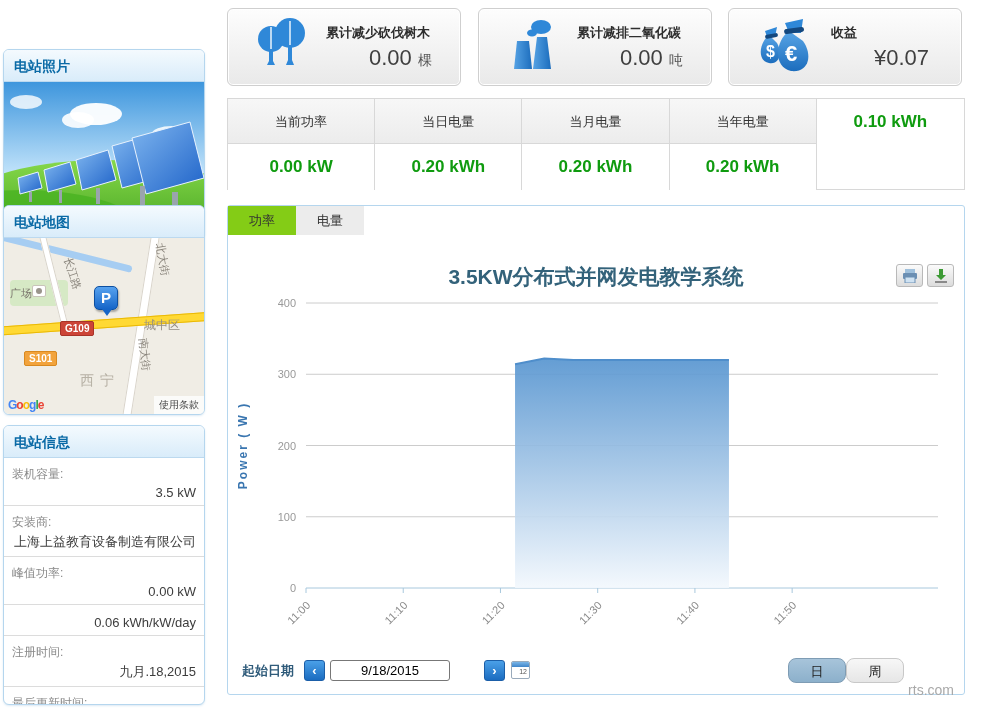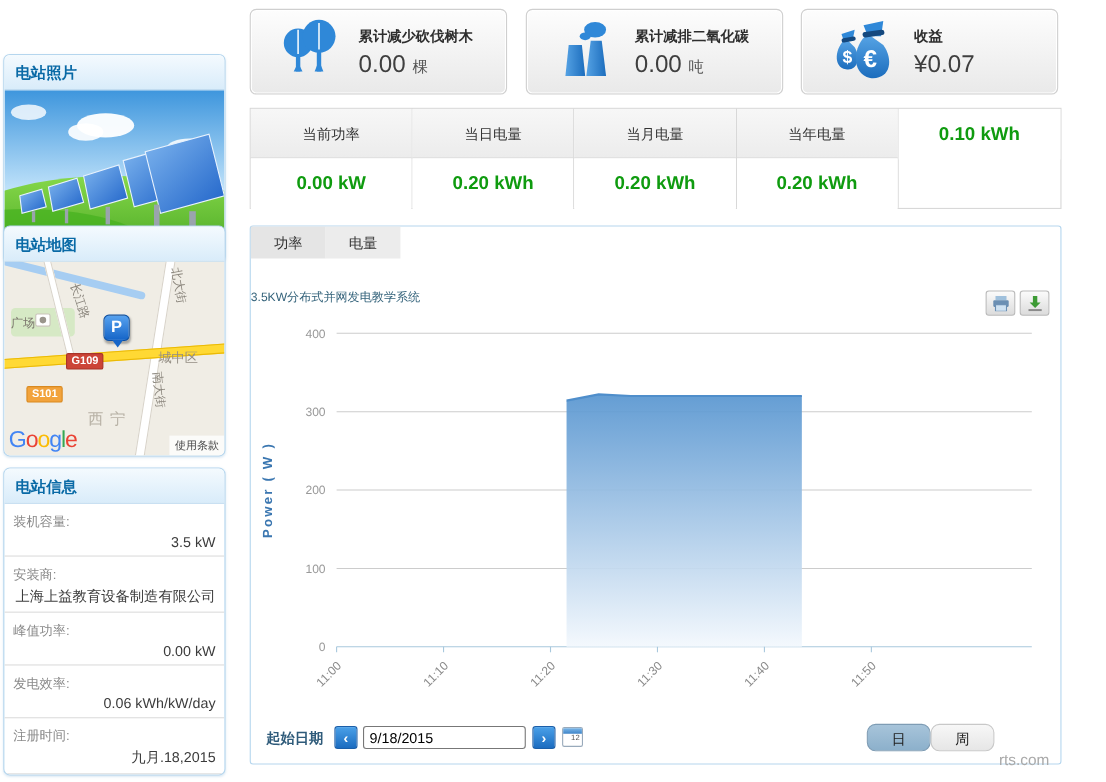--- a/index.html
+++ b/index.html
@@ -40,72 +40,72 @@
   .badge-g109 { left:28%; top:47%; background:#cc4437; border:1px solid #a83328; }
   .badge-s101 { left:10%; top:64%; background:#f2a33c; border:1px solid #d9891f; }
   .p-marker { position:absolute; left:45%; top:27%; width:24px; height:24px; border-radius:5px;
               background:linear-gradient(#57a2ef,#1565c8); border:1px solid #0d4fa0;
               color:#fff; font-weight:bold; font-size:15px; text-align:center; line-height:22px;
               box-shadow:1px 2px 2px rgba(0,0,0,.3); }
   .p-marker:after { content:""; position:absolute; left:7px; top:22px; border:5px solid transparent; border-top:7px solid #1565c8; }
   .cam-icon { position:absolute; left:14%; top:26.5%; width:14px; height:12px; background:#fff; border-radius:2px;
               border:1px solid #c9c4ba; }
   .cam-icon:after { content:""; position:absolute; left:3px; top:2px; width:6px; height:6px; border-radius:50%; background:#9a958c; }
-  .google-logo { position:absolute; left:4px; bottom:2px; font-size:21px; font-weight:normal; letter-spacing:-1px; }
+  .google-logo { position:absolute; left:4px; bottom:2px; font-size:12px; font-weight:bold; letter-spacing:-1px; }
   .google-logo span:nth-child(1){color:#4285F4}.google-logo span:nth-child(2){color:#EA4335}
   .google-logo span:nth-child(3){color:#FBBC05}.google-logo span:nth-child(4){color:#4285F4}
   .google-logo span:nth-child(5){color:#34A853}.google-logo span:nth-child(6){color:#EA4335}
   .map-terms { position:absolute; right:0; bottom:0; font-size:10px; color:#444; background:rgba(255,255,255,.75); padding:2px 5px; }
 
   
   .info-row { padding:8px 8px 5px; border-bottom:1px solid #dcdcdc; }
   .info-row:last-child { border-bottom:none; }
   .info-label { font-size:12px; color:#8a8a8a; }
   .info-value { font-size:13px; color:#3c3c3c; text-align:right; padding-top:2px; }
 
   
   .card { position:absolute; top:8px; width:234px; height:78px; border:1px solid #cfcfcf; border-radius:6px;
           background:linear-gradient(#fdfdfd,#e9e9e9); display:flex; align-items:center;
           box-shadow:inset 0 0 0 1px #fff; }
   .card .cicon { margin:0 14px 0 26px; }
   .card .clabel { font-size:13px; font-weight:bold; color:#2e2e2e; }
-  .card .cvalue { font-size:22px; color:#3f3f3f; margin-top:3px; }
+  .card .cvalue { font-size:22px; color:#3f3f3f; margin-top:3px;margin-left:43px; }
   .card .cunit  { font-size:14px; color:#555; }
 
   
   #stats { position:absolute; left:227px; top:98px; width:738px; height:92px; border:1px solid #d8d8d8; }
   .stat-col { float:left; width:20%; height:100%; border-right:1px solid #d8d8d8; }
   .stat-col:last-child { border-right:none; }
   .stat-h { height:45px; line-height:45px; text-align:center; font-size:13px; font-weight:normal; color:#333;
             background:linear-gradient(#f7f7f7,#ececec); border-bottom:1px solid #d8d8d8; }
   .stat-v { height:46px; line-height:46px; text-align:center; font-size:17px; font-weight:bold; color:#0f9b0f; background:#fff; }
 
   
   #chartpanel { position:absolute; left:227px; top:205px; width:738px; height:490px;
                 border:1px solid #b5d6ee; border-radius:3px; background:#fff; }
   .tabs { position:absolute; left:0; top:0; height:29px; display:flex; }
   .tab { width:68px; height:29px; line-height:29px; text-align:center; font-size:13px; color:#333; cursor:pointer; }
-  .tab-active { background:#e5e5e5; }
+  .tab-active { background:#84cc16; }
   .tab-idle   { background:#ececec; }
-  .chart-title { position:absolute; left:0; top:57px; width:100%; 
-                 font-size:11px; font-weight:normal; color:#33627a; }
+  .chart-title { position:absolute; left:0; top:57px; width:100%; text-align:center;
+                 font-size:21px; font-weight:bold; color:#33627a; }
   .export-btns { position:absolute; right:10px; top:58px; display:flex; gap:4px; }
   .ebtn { width:27px; height:23px; border:1px solid #b9b9b9; border-radius:3px;
           background:linear-gradient(#fbfbfb,#dcdcdc); display:flex; align-items:center; justify-content:center; cursor:pointer; }
   #chart-svg-wrap { position:absolute; left:3px; top:53px; width:730px; height:382px; }
 
   .controls { position:absolute; left:0; bottom:10px; width:100%; height:26px; }
   .date-label { position:absolute; left:14px; top:4px; font-size:13px; font-weight:bold; color:#2f5b7a; }
   .nav-btn { position:absolute; top:2px; width:21px; height:21px; border-radius:3px; border:1px solid #1b5ea8;
              background:linear-gradient(#4aa0e8,#1b6cc0); color:#fff; font-weight:bold; font-size:13px;
              text-align:center; line-height:19px; cursor:pointer; }
   #prev-btn { left:76px; }
   #next-btn { left:256px; }
-  .date-input { position:absolute; left:102px; top:2px; width:148px; height:21px; border:1px solid #777;
-                border-radius:3px; font-size:13px; padding:0 5px; font-family:"Liberation Sans",sans-serif; }
+  .date-input { position:absolute; left:102px; top:2px; width:120px; height:21px; border:1px solid #777;
+                border-radius:3px; font-size:13px; padding:0 5px; font-family:"Liberation Sans",sans-serif;text-align:center; }
   .cal-btn { position:absolute; left:283px; top:3px; width:19px; height:18px; background:#fff;
              border:1px solid #9ab; border-radius:2px; cursor:pointer; }
   .cal-btn .cal-top { height:5px; background:linear-gradient(#7ab6e8,#3f85c9); border-radius:1px 1px 0 0; }
   .cal-btn .cal-num { font-size:7px; color:#555; text-align:right; padding-right:2px; line-height:10px; }
   .range-btn { position:absolute; top:0; width:58px; height:25px; line-height:25px; text-align:center;
                font-size:13px; color:#222; border-radius:8px; cursor:pointer; }
   #day-btn  { right:118px; background:linear-gradient(#a7c4da,#8cb0cb); border:1px solid #7e9cb4; }
   #week-btn { right:60px;  background:linear-gradient(#f7f7f7,#e6e6e6); border:1px solid #c8c8c8; }
   .watermark { position:absolute; right:10px; top:24px; font-size:14px; color:#a9a9a9; }
 </style>
@@ -189,21 +189,20 @@
       </div>
       <div class="info-row">
         <div class="info-label">安装商:</div>
         <div class="info-value">上海上益教育设备制造有限公司</div>
       </div>
       <div class="info-row">
         <div class="info-label">峰值功率:</div>
         <div class="info-value">0.00 kW</div>
       </div>
       <div class="info-row">
-        <div class="info-label">发电效率:</div>
         <div class="info-value">0.06 kWh/kW/day</div>
       </div>
       <div class="info-row">
         <div class="info-label">注册时间:</div>
         <div class="info-value">九月.18,2015</div>
       </div>
       <div class="info-row">
         <div class="info-label">最后更新时间:</div>
 
       </div>

